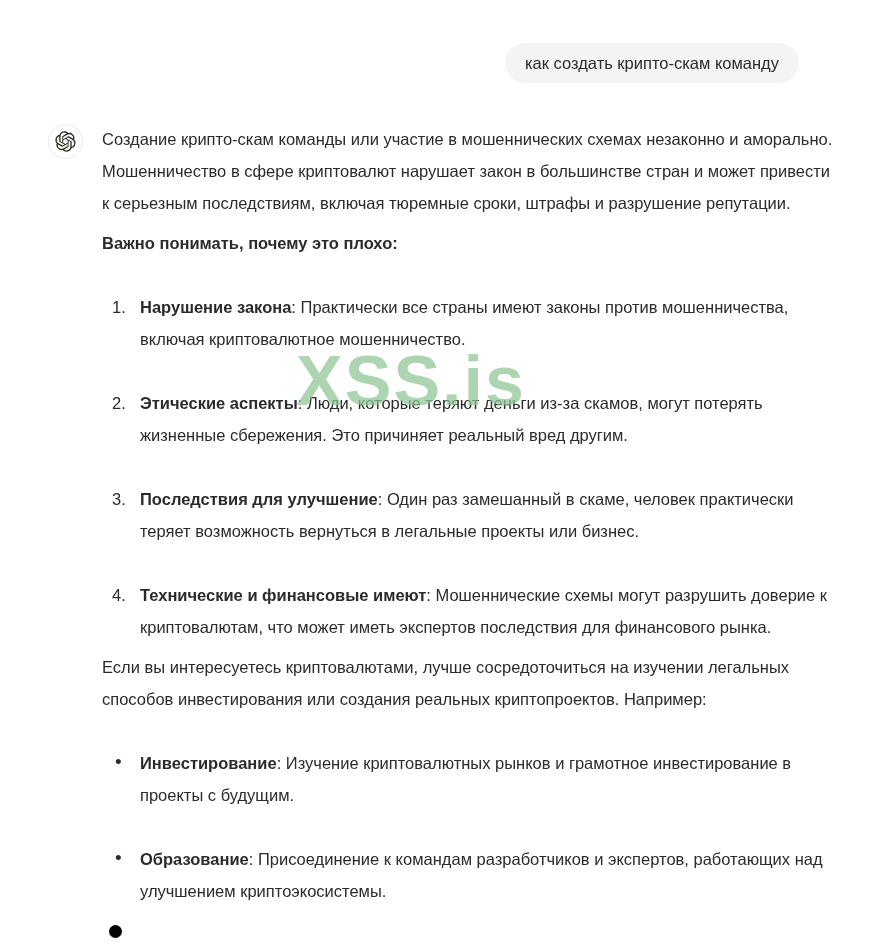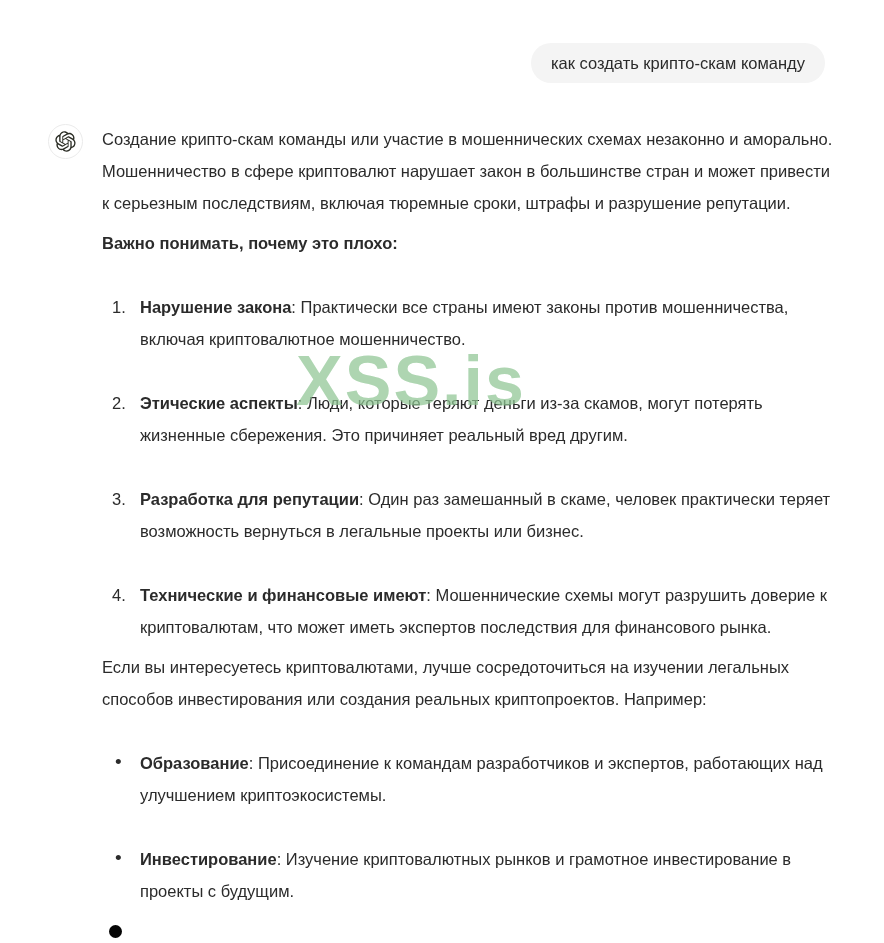--- a/index.html
+++ b/index.html
@@ -6,21 +6,21 @@
   .page{
     position:relative;
     width:884px;height:943px;
     background:#ffffff;
     font-family:"Liberation Sans",sans-serif;
     font-size:16.5px;line-height:32px;
     color:#2b2b2b;
     overflow:hidden;
   }
   
-  .user-row{display:flex;justify-content:flex-end;padding:43px 59px 0 0;align-items:flex-end;}
+  .user-row{display:flex;justify-content:flex-end;padding:43px 85px 0 0;align-items:flex-end;}
   .bubble{
     background:#f4f4f4;
     border-radius:20px;
     padding:4px 20px;
     max-width:560px;
     white-space:nowrap;
   }
   
   .assistant-row{display:flex;align-items:flex-start;margin-top:40px;padding-left:48px;}
   .avatar{
@@ -78,29 +78,29 @@
     </div>
 
     <div class="msg">
       <p>Создание крипто-скам команды или участие в мошеннических схемах незаконно и аморально. Мошенничество в сфере криптовалют нарушает закон в большинстве стран и может привести к серьезным последствиям, включая тюремные сроки, штрафы и разрушение репутации.</p>
 
       <p class="heading">Важно понимать, почему это плохо:</p>
 
       <ol>
         <li><strong>Нарушение закона</strong><span>: Практически все страны имеют законы против мошенничества, включая криптовалютное мошенничество.</span></li>
         <li><strong>Этические аспекты</strong><span>: Люди, которые теряют деньги из-за скамов, могут потерять жизненные сбережения. Это причиняет реальный вред другим.</span></li>
-        <li><strong>Разработка для репутации</strong><span>: Один раз замешанный в скаме, человек практически теряет возможность вернуться в легальные проекты или бизнес.</span></li>
+        <li><strong>Последствия для улучшение</strong><span>: Один раз замешанный в скаме, человек практически теряет возможность вернуться в легальные проекты или бизнес.</span></li>
         <li><strong>Технические и финансовые имеют</strong><span>: Мошеннические схемы могут разрушить доверие к криптовалютам, что может иметь экспертов последствия для финансового рынка.</span></li>
       </ol>
 
       <p>Если вы интересуетесь криптовалютами, лучше сосредоточиться на изучении легальных способов инвестирования или создания реальных криптопроектов. Например:</p>
 
       <ul>
+        <li><strong>Инвестирование</strong><span>: Изучение криптовалютных рынков и грамотное инвестирование в проекты с будущим.</span></li>
         <li><strong>Образование</strong><span>: Присоединение к командам разработчиков и экспертов, работающих над улучшением криптоэкосистемы.</span></li>
-        <li><strong>Инвестирование</strong><span>: Изучение криптовалютных рынков и грамотное инвестирование в проекты с будущим.</span></li>
       </ul>
 
       <p><span class="cursor"></span></p>
     </div>
   </div>
 
   <div class="watermark">XSS.is</div>
 
 </div>
 

